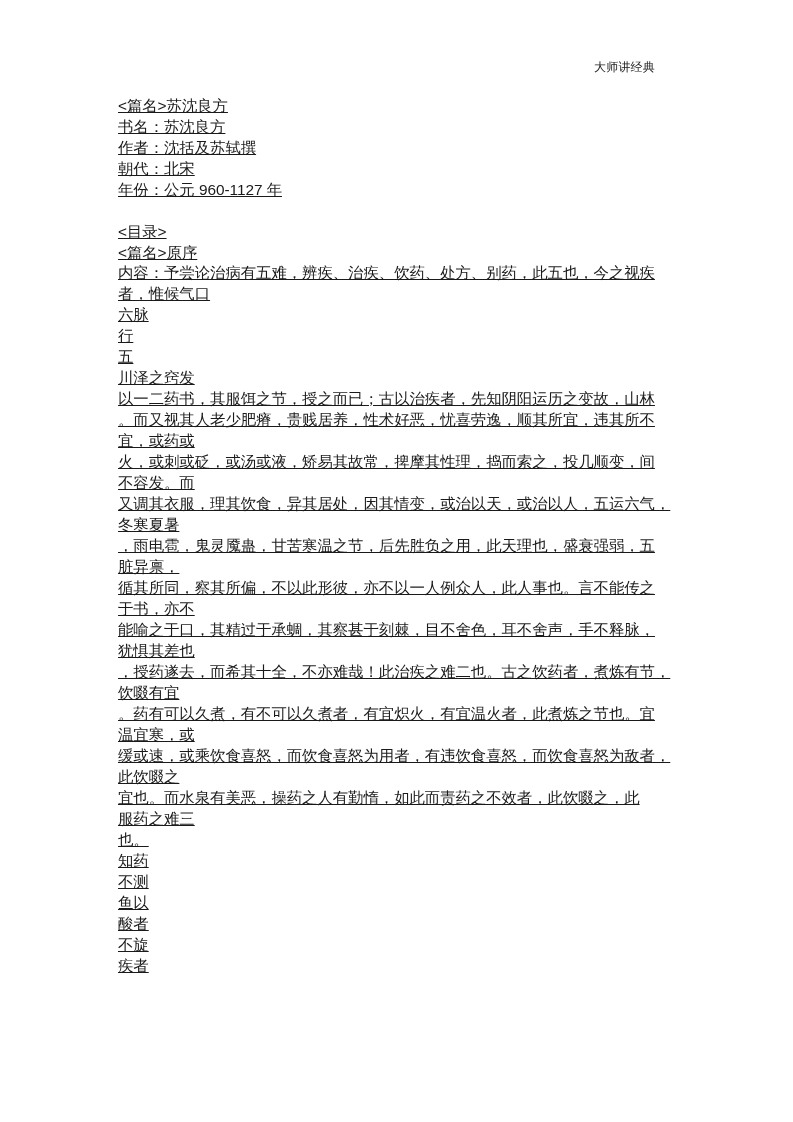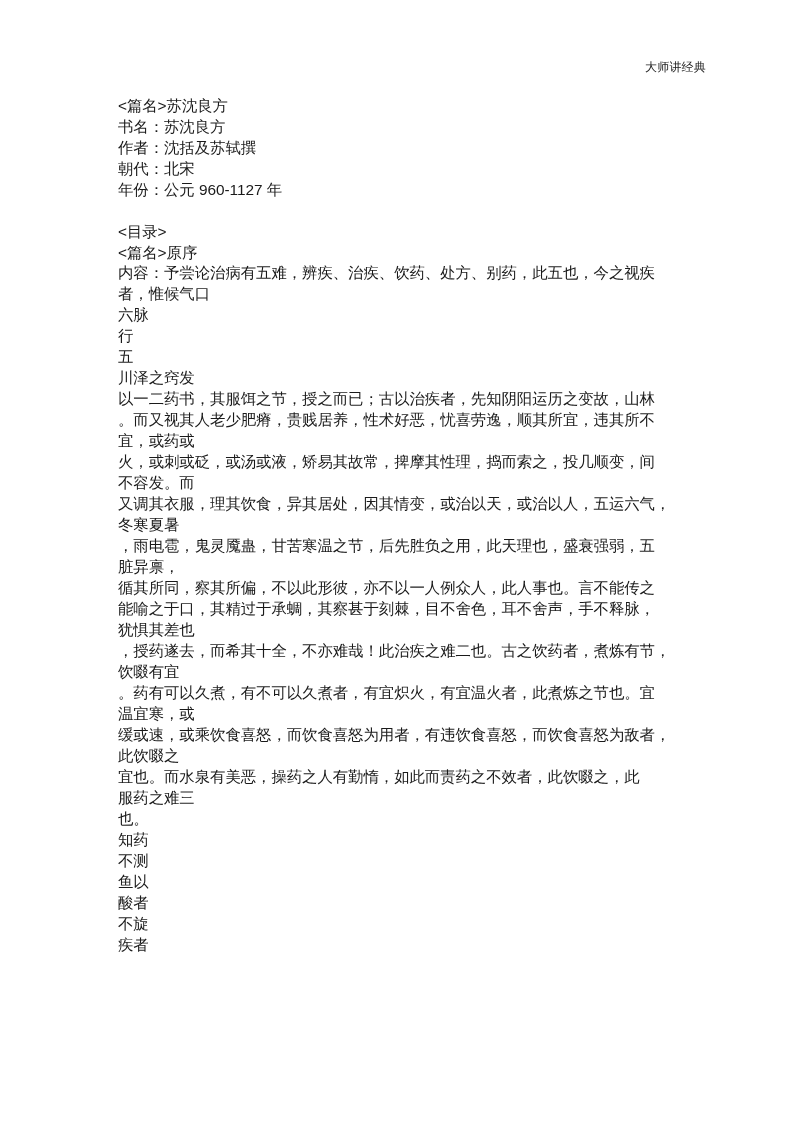--- a/index.html
+++ b/index.html
@@ -11,32 +11,33 @@
     width: 793px;
     height: 1122px;
     position: relative;
     overflow: hidden;
     font-family: "DejaVu Serif", "Liberation Serif", serif;
     color: #1a1a1a;
   }
   .page-header {
     position: absolute;
     top: 59px;
-    left: 645px;
+    left: 594px;
     font-size: 12px;
     line-height: 16px;
     color: #222;
     letter-spacing: 0.2px;
     white-space: nowrap;
   }
   .content {
     position: absolute;
     top: 95px;
     left: 118px;
     width: 560px;
+    text-decoration: underline;
   }
   .line {
     height: 21px;
     line-height: 21px;
     font-size: 15.4px;
     white-space: nowrap;
     overflow: visible;
     letter-spacing: -0.05px;
   }
   .line.meta {
@@ -70,20 +71,21 @@
   <div class="line">以一二药书，其服饵之节，授之而已；古以治疾者，先知阴阳运历之变故，山林</div>
   <div class="line">。而又视其人老少肥瘠，贵贱居养，性术好恶，忧喜劳逸，顺其所宜，违其所不</div>
   <div class="line">宜，或药或</div>
   <div class="line">火，或刺或砭，或汤或液，矫易其故常，捭摩其性理，捣而索之，投几顺变，间</div>
   <div class="line">不容发。而</div>
   <div class="line">又调其衣服，理其饮食，异其居处，因其情变，或治以天，或治以人，五运六气，</div>
   <div class="line">冬寒夏暑</div>
   <div class="line">，雨电雹，鬼灵魇蛊，甘苦寒温之节，后先胜负之用，此天理也，盛衰强弱，五</div>
   <div class="line">脏异禀，</div>
   <div class="line">循其所同，察其所偏，不以此形彼，亦不以一人例众人，此人事也。言不能传之</div>
+  <div class="line">于书，亦不</div>
   <div class="line">能喻之于口，其精过于承蜩，其察甚于刻棘，目不舍色，耳不舍声，手不释脉，</div>
   <div class="line">犹惧其差也</div>
   <div class="line">，授药遂去，而希其十全，不亦难哉！此治疾之难二也。古之饮药者，煮炼有节，</div>
   <div class="line">饮啜有宜</div>
   <div class="line">。药有可以久煮，有不可以久煮者，有宜炽火，有宜温火者，此煮炼之节也。宜</div>
   <div class="line">温宜寒，或</div>
   <div class="line">缓或速，或乘饮食喜怒，而饮食喜怒为用者，有违饮食喜怒，而饮食喜怒为敌者，</div>
   <div class="line">此饮啜之</div>
   <div class="line">宜也。而水泉有美恶，操药之人有勤惰，如此而责药之不效者，此饮啜之，此</div>
   <div class="line">服药之难三</div>

